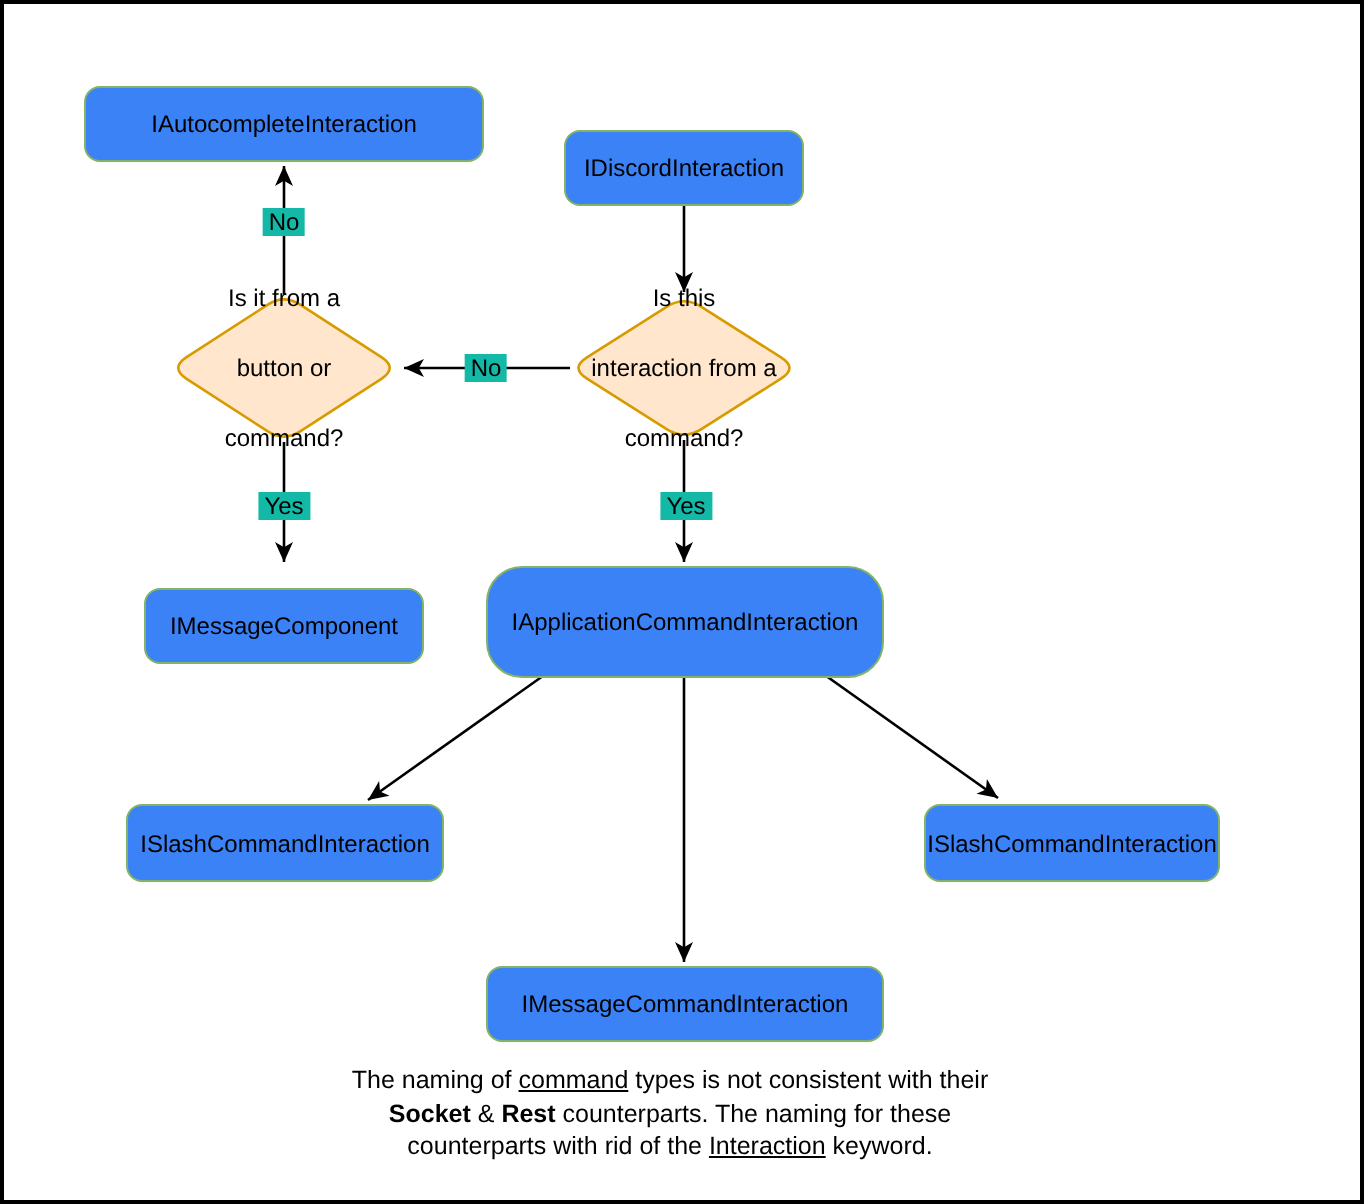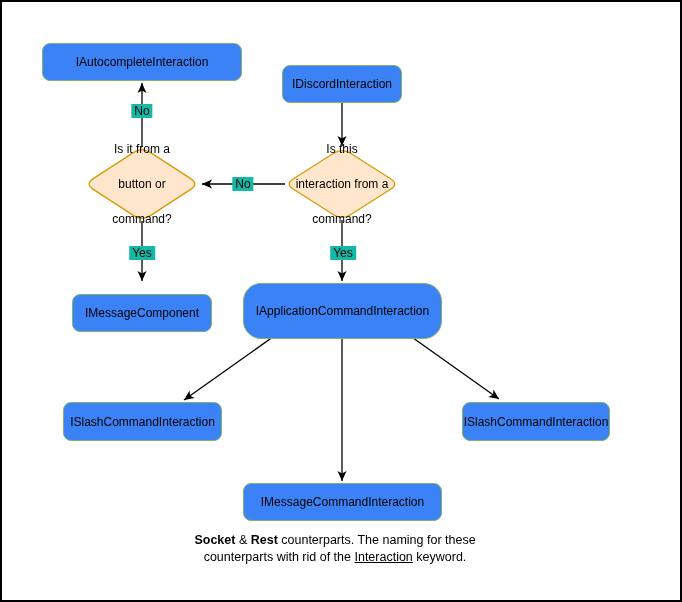--- a/index.html
+++ b/index.html
@@ -121,17 +121,18 @@
     <span>interaction from a</span>
     <span>command?</span>
   </div>
 
   <div class="edge-label" id="el-no-top">No</div>
   <div class="edge-label" id="el-no-mid">No</div>
   <div class="edge-label" id="el-yes-left">Yes</div>
   <div class="edge-label" id="el-yes-right">Yes</div>
 
   <div class="footer-note">
+    <div><span>The naming of </span><span class="u">command</span><span> types is not consistent with their</span></div>
     <div><span class="b">Socket</span><span> &amp; </span><span class="b">Rest</span><span> counterparts. The naming for these</span></div>
     <div><span>counterparts with rid of the </span><span class="u">Interaction</span><span> keyword.</span></div>
   </div>
 
 </div>
 
 </body></html>

